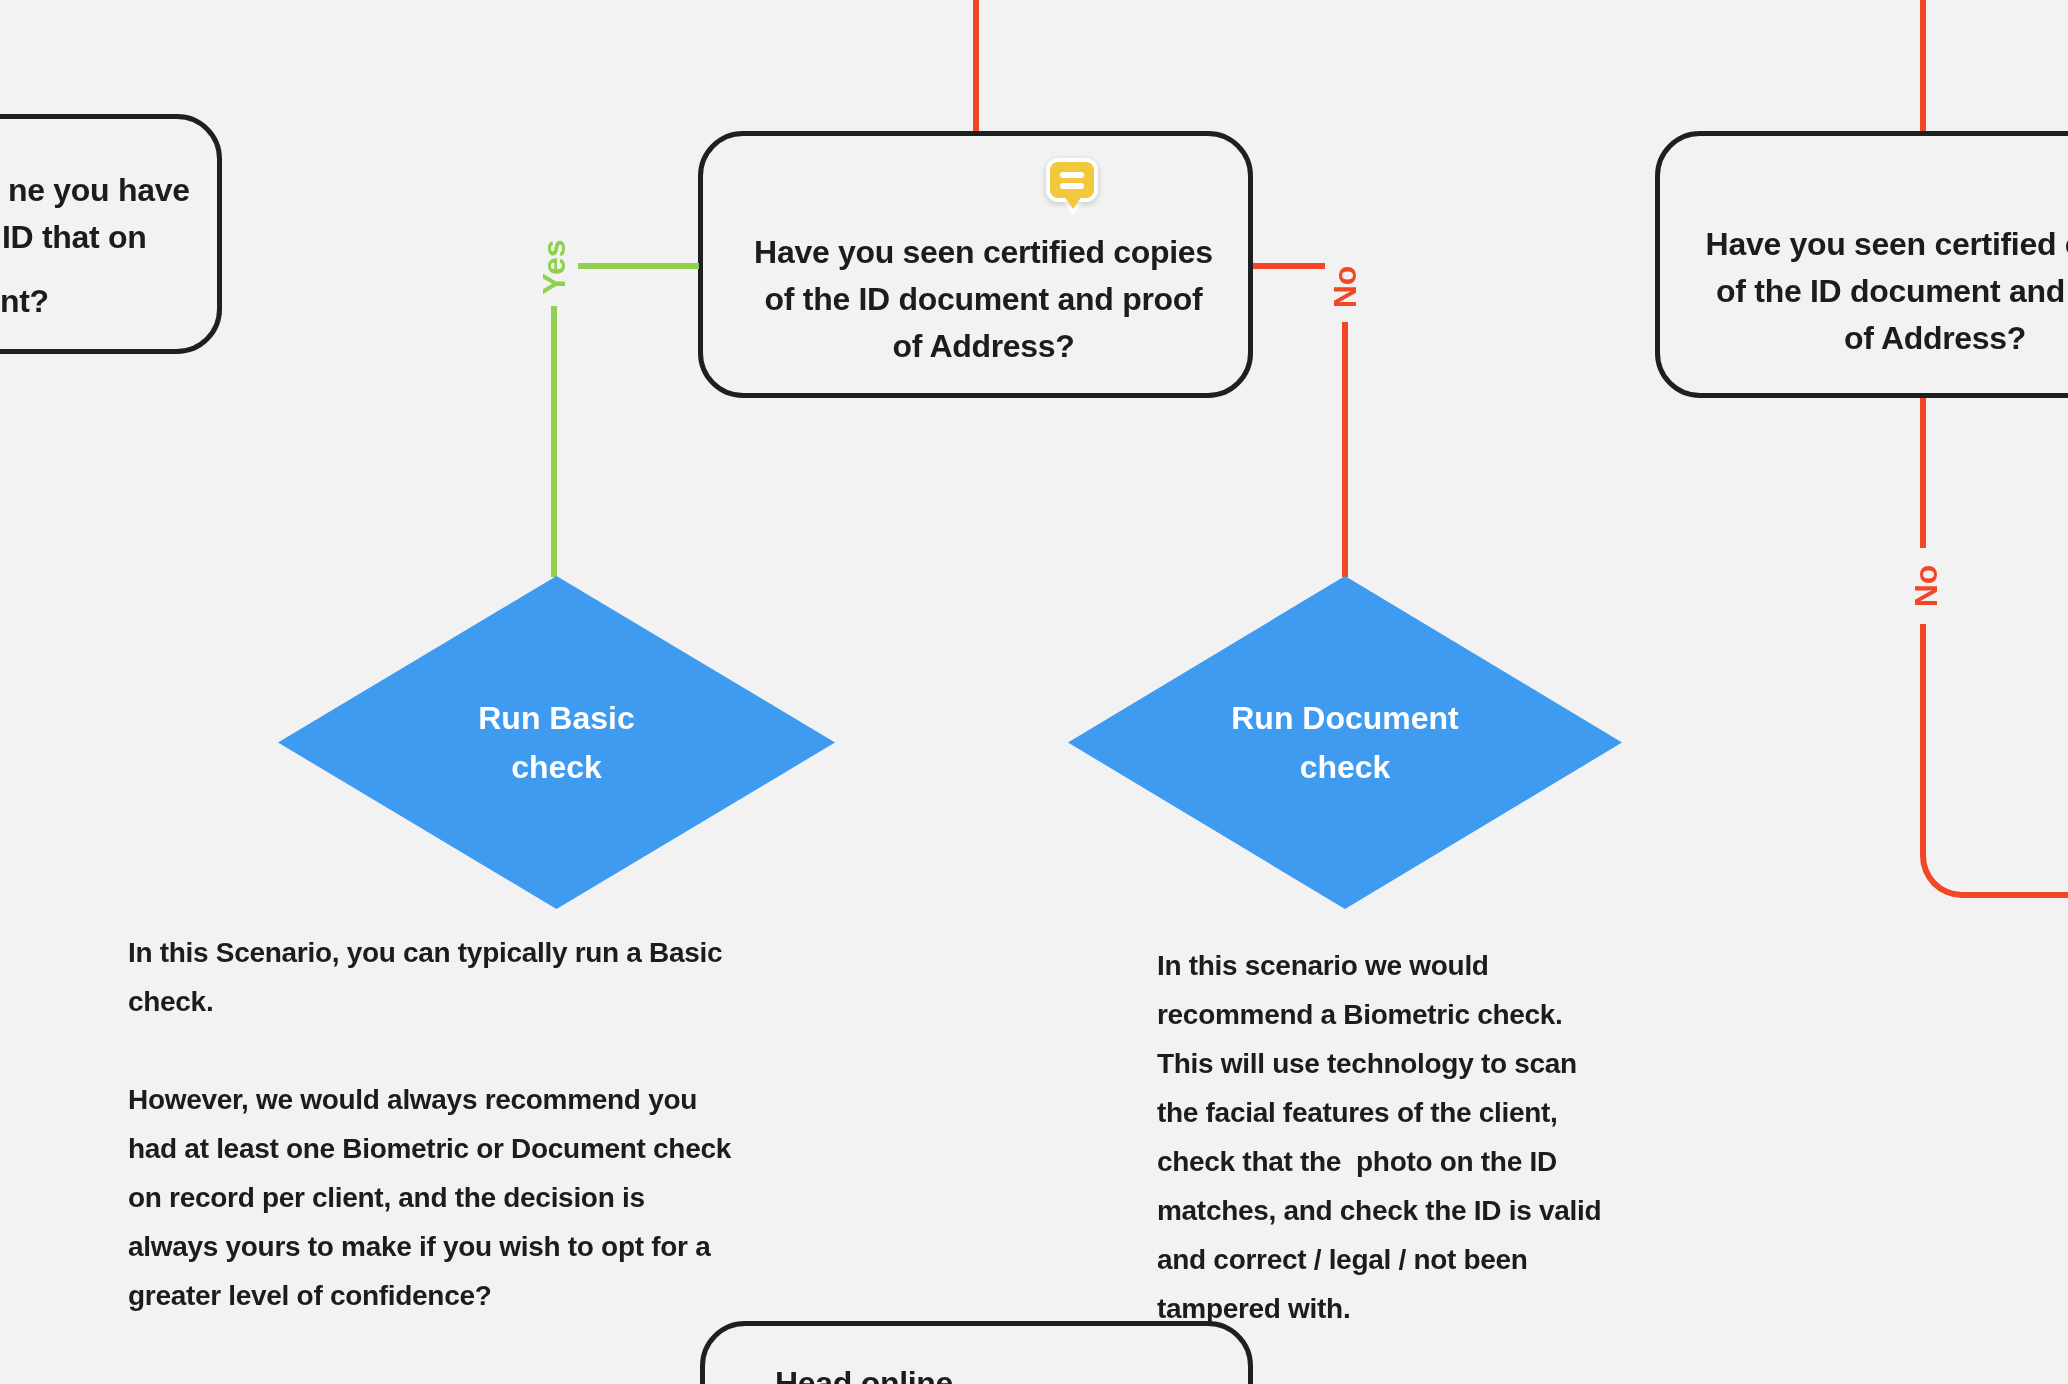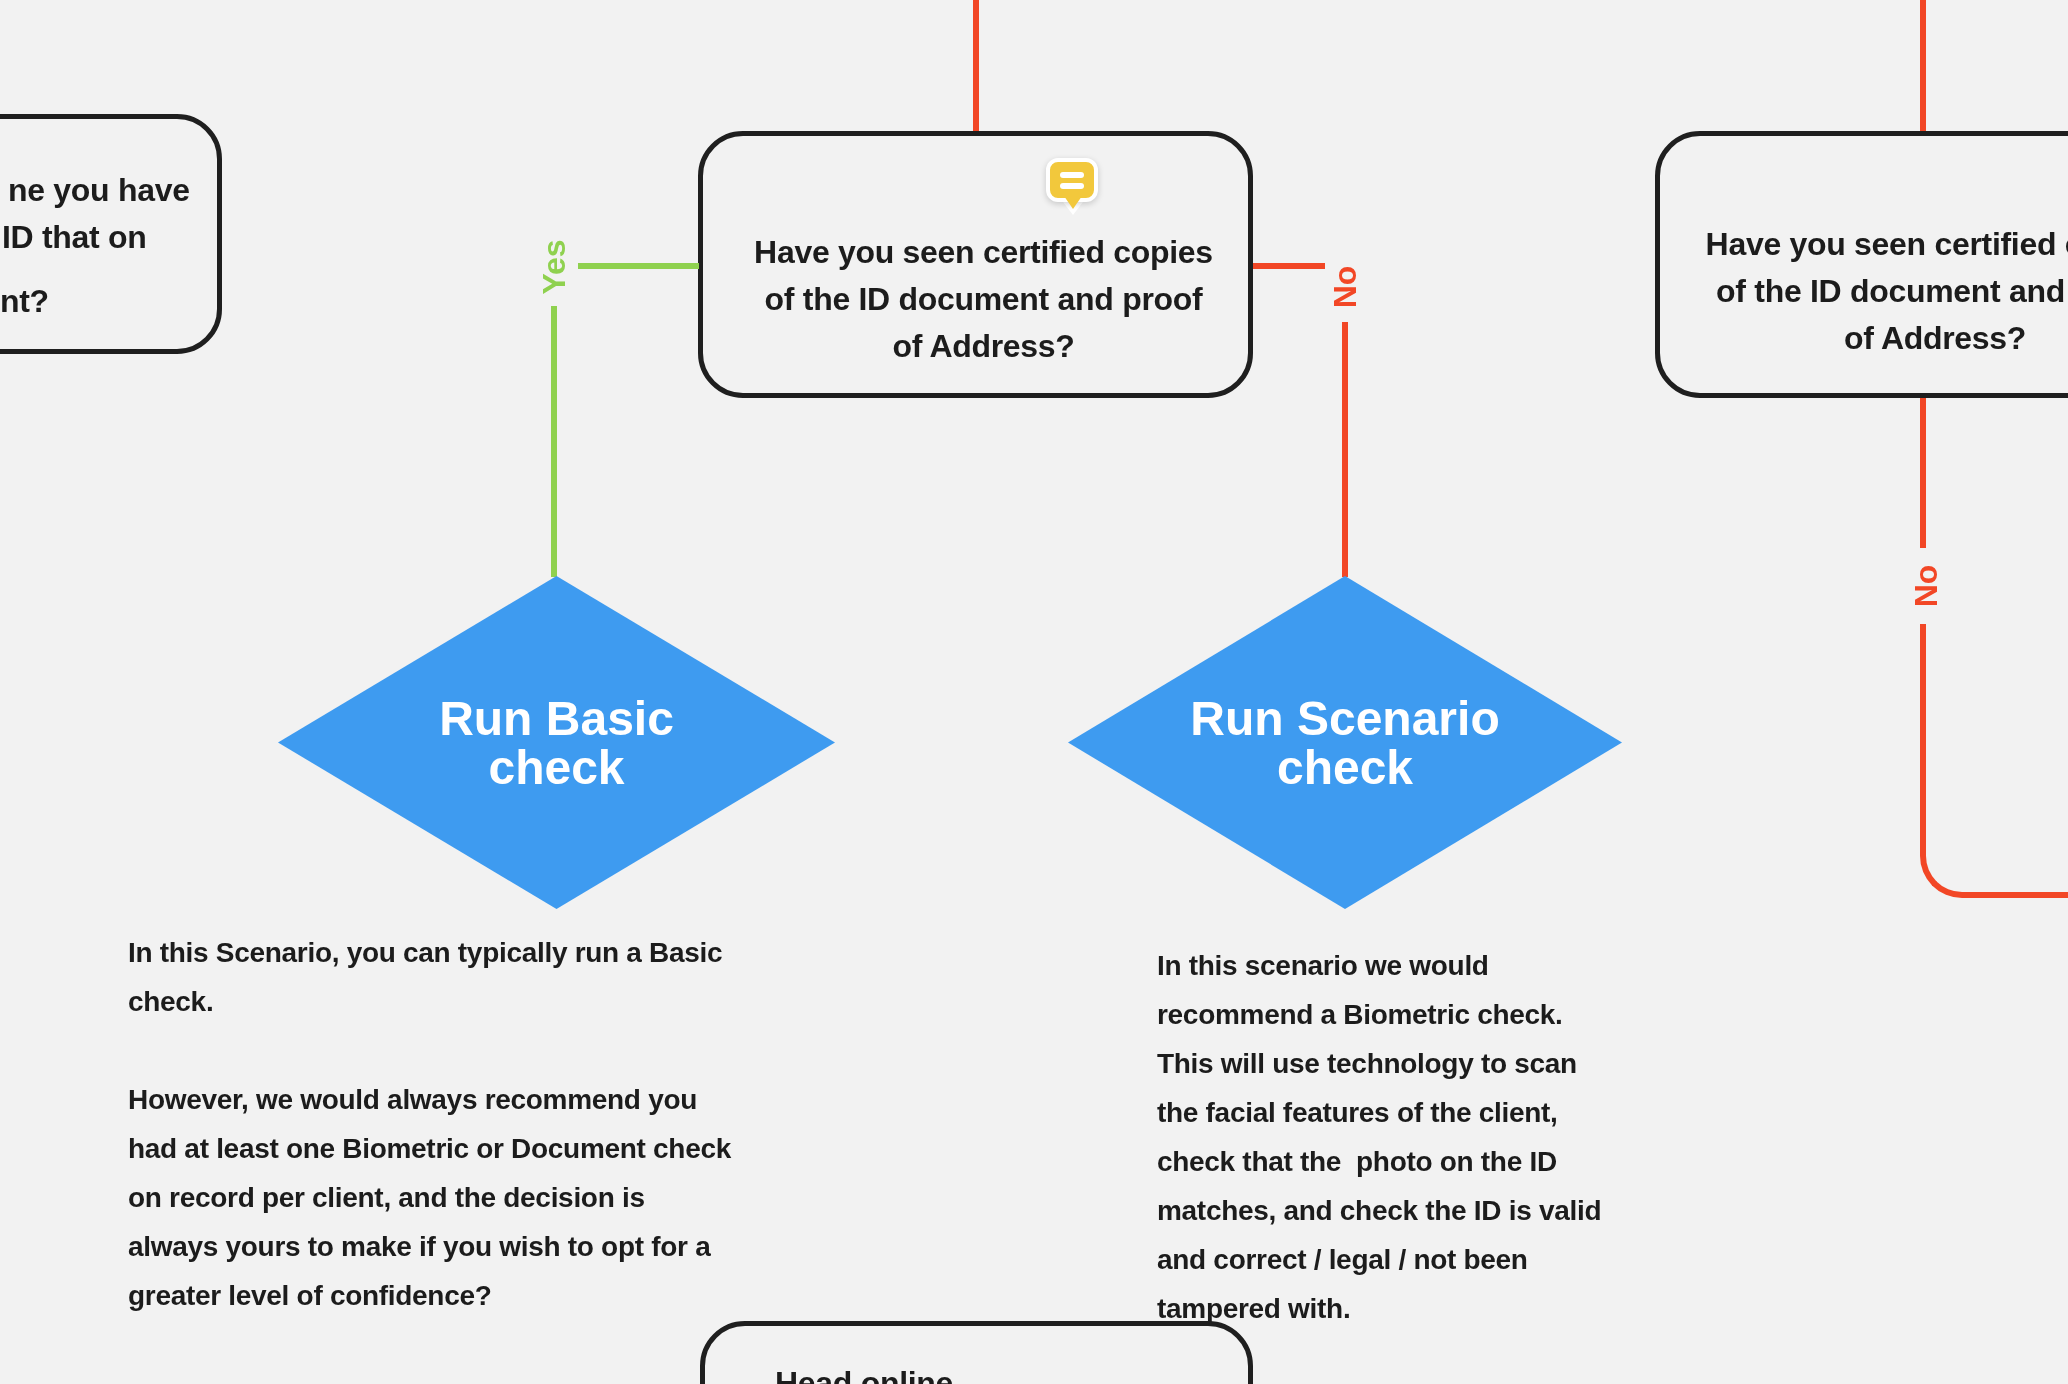--- a/index.html
+++ b/index.html
@@ -57,21 +57,21 @@
   .diamond{
     position:absolute;
     background:#3e9bf0;
     clip-path:polygon(50% 0,100% 50%,50% 100%,0 50%);
     display:flex;
     align-items:center;
     justify-content:center;
     text-align:center;
     color:#ffffff;
     font-weight:bold;
-    font-size:48px;
+    font-size:32px;
     line-height:49px;
     white-space:pre;
   }
   .note{
     position:absolute;
     font-weight:bold;
     font-size:28px;
     line-height:49px;
     white-space:pre;
     letter-spacing:-0.3px;
@@ -146,21 +146,21 @@
 
   <div class="conn" style="left:1920px;top:398px;width:6px;height:150px;"></div>
   <div class="edge-label red" style="left:1926px;top:586px;">No</div>
   <div class="elbow" style="left:1920px;top:624px;width:148px;height:274px;"></div>
 
   <div class="diamond" style="left:278px;top:576px;width:557px;height:333px;">
     <span>Run Basic
 check</span>
   </div>
   <div class="diamond" style="left:1068px;top:576px;width:554px;height:333px;">
-    <span>Run Scenario
+    <span>Run Document
 check</span>
   </div>
 
   <div class="note" style="left:128px;top:928px;">In this Scenario, you can typically run a Basic
 check.
 
 However, we would always recommend you
 had at least one Biometric or Document check
 on record per client, and the decision is
 always yours to make if you wish to opt for a

